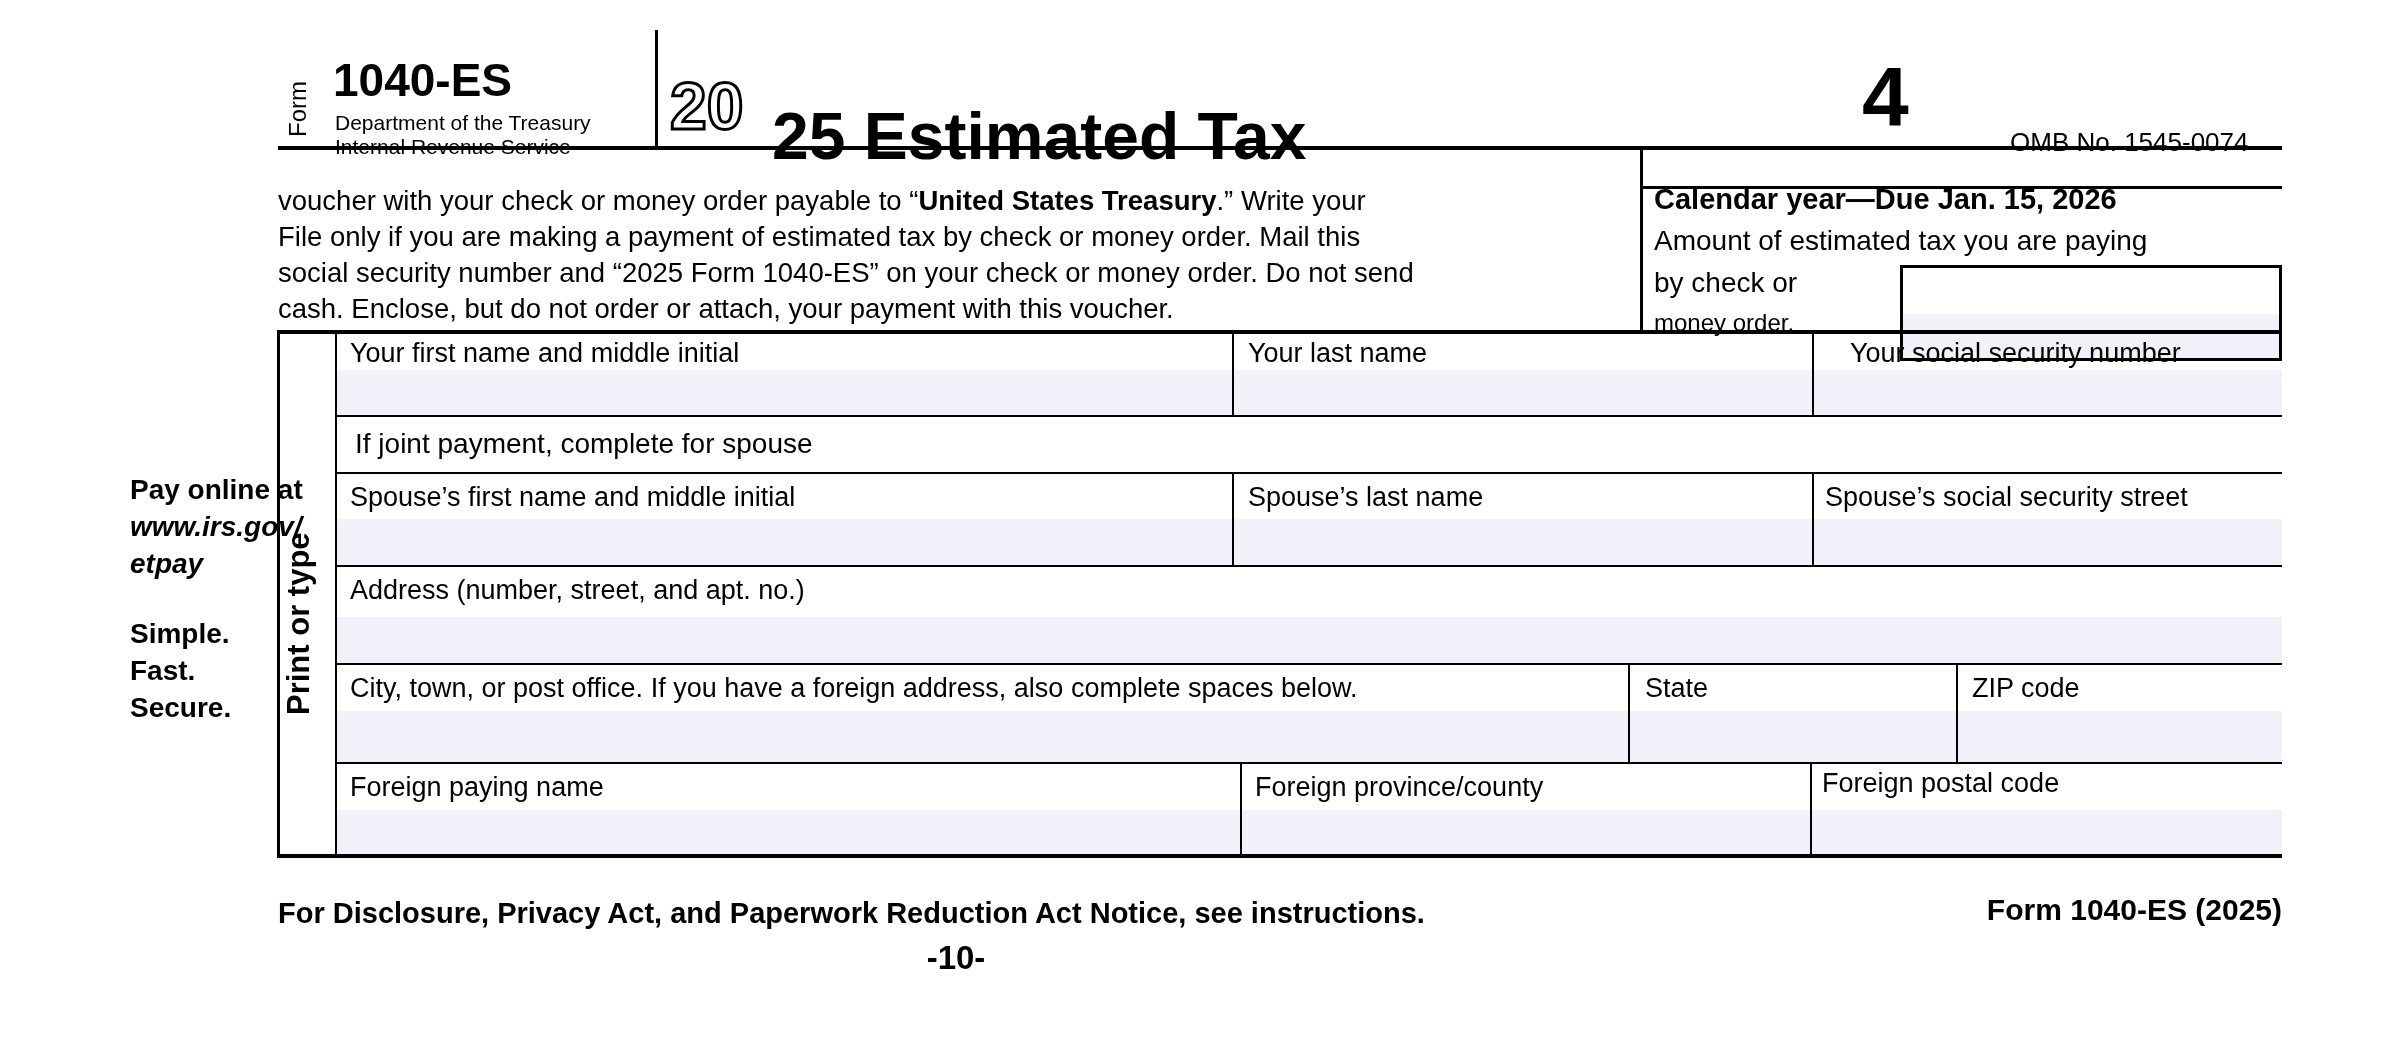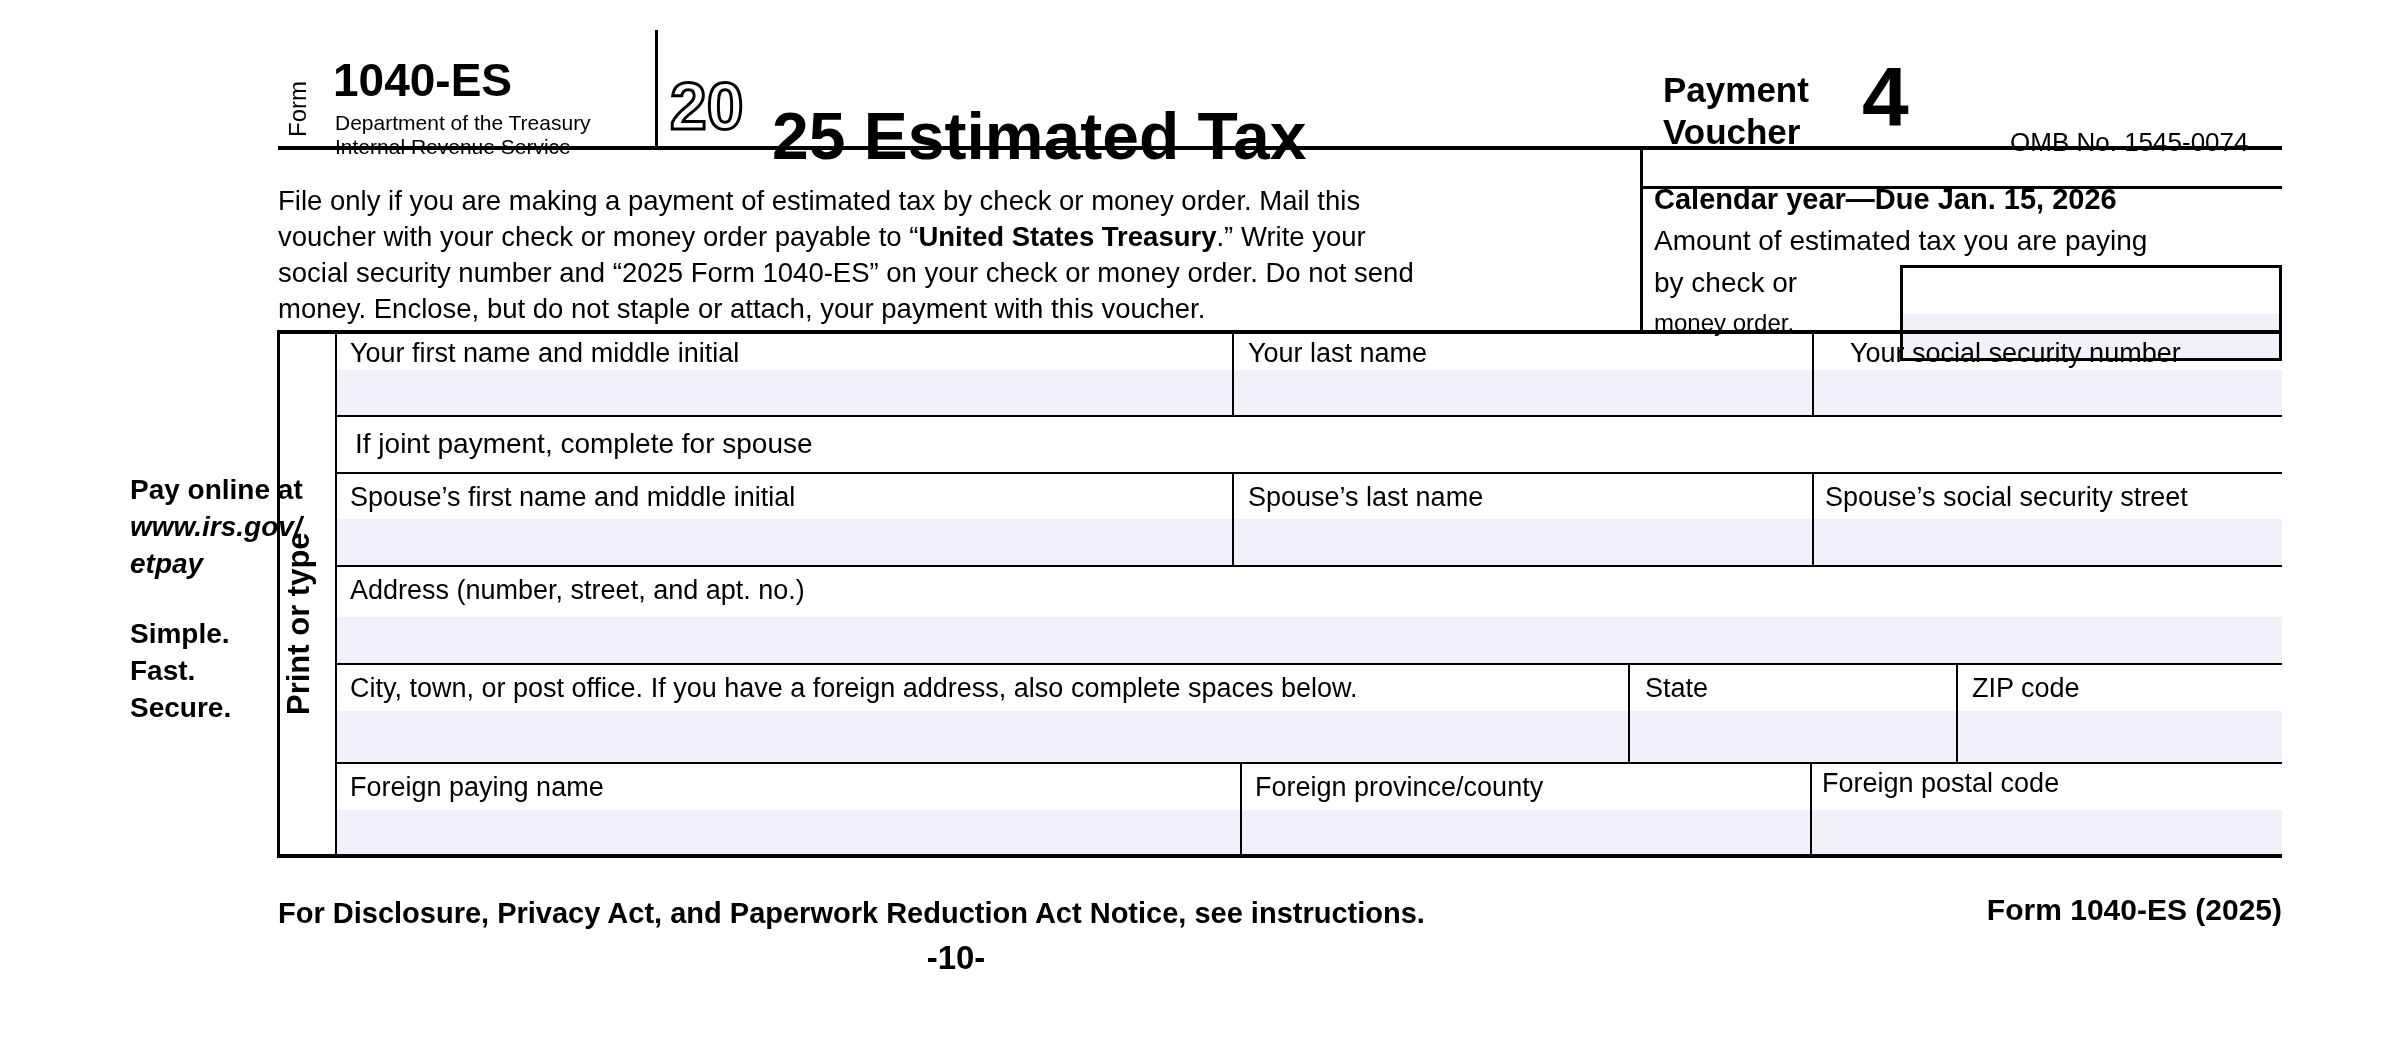--- a/index.html
+++ b/index.html
@@ -27,34 +27,30 @@
 
   <div class="rule" style="left:655px; top:30px; width:3px; height:116px;"></div>
 
   <div class="abs" style="left:668px; top:34px; height:80px;">
     <svg width="104" height="80" style="position:absolute; left:0; top:0;">
       <text x="2" y="64" font-family="Liberation Sans, sans-serif" font-size="66" font-weight="bold" fill="#ffffff" stroke="#000000" stroke-width="3">20</text>
     </svg>
     <div class="abs b" style="left:104px; top:0; font-size:66px; line-height:80px; white-space:nowrap;"><span>25</span><span> Estimated Tax</span></div>
   </div>
 
-  <div class="abs b" style="left:1663px; top:38px; font-size:35px; line-height:42px;">
-    <div>Payment</div>
-    <div>Voucher</div>
-  </div>
   <div class="abs b" style="left:1862px; top:24px; font-size:84px; line-height:84px;">4</div>
   <div class="abs" style="left:2010px; top:96px; font-size:26px;">OMB No. 1545-0074</div>
 
   <div class="rule" style="left:278px; top:146px; width:2004px; height:4px;"></div>
 
   <div class="abs" style="left:278px; top:152px;">
+    <div class="para-line"><span>voucher with your check or money order payable to “</span><span class="b">United States Treasury</span><span>.” Write your</span></div>
     <div class="para-line">File only if you are making a payment of estimated tax by check or money order. Mail this</div>
-    <div class="para-line"><span>voucher with your check or money order payable to “</span><span class="b">United States Treasury</span><span>.” Write your</span></div>
     <div class="para-line">social security number and “2025 Form 1040-ES” on your check or money order. Do not send</div>
-    <div class="para-line">money. Enclose, but do not staple or attach, your payment with this voucher.</div>
+    <div class="para-line">cash. Enclose, but do not order or attach, your payment with this voucher.</div>
   </div>
 
   <div class="rule" style="left:1640px; top:146px; width:3px; height:186px;"></div>
   <div class="abs b" style="left:1654px; top:152px; font-size:29px; white-space:nowrap;">Calendar year—Due Jan. 15, 2026</div>
   <div class="rule" style="left:1640px; top:186px; width:642px; height:3px;"></div>
   <div class="abs" style="left:1654px; top:194px; font-size:28px; white-space:nowrap;">Amount of estimated tax you are paying</div>
   <div class="abs" style="left:1654px; top:236px; font-size:28px;">by check or</div>
   <div class="abs" style="left:1654px; top:278px; font-size:24px;">money order.</div>
 
   <div class="abs" style="left:1900px; top:234px; width:382px; height:96px; border:3px solid #000; background:#fff;">

